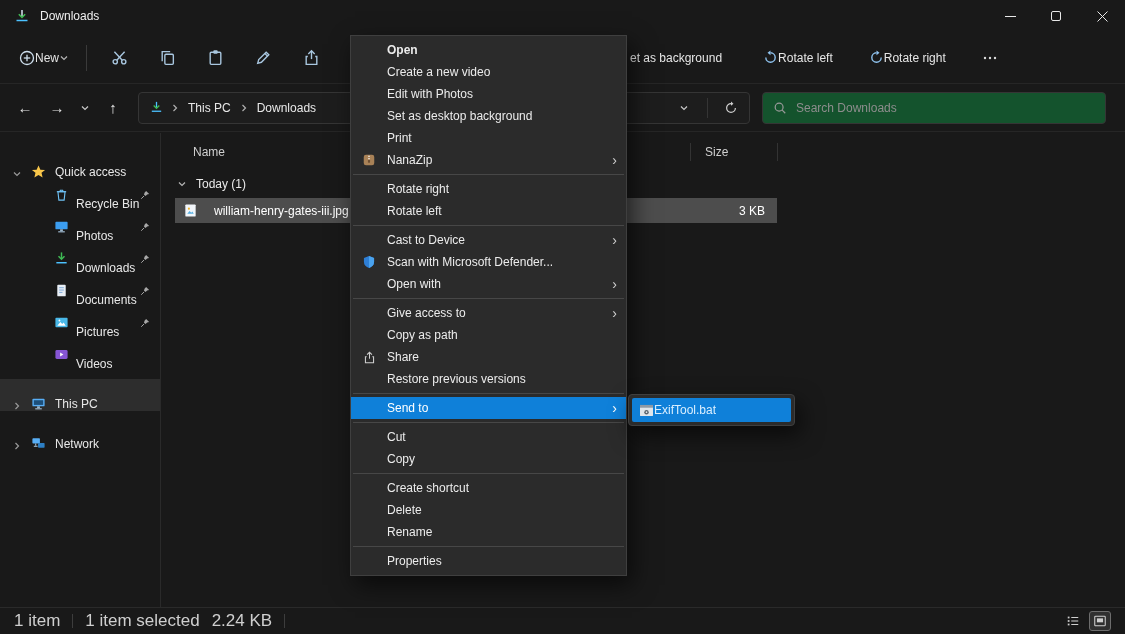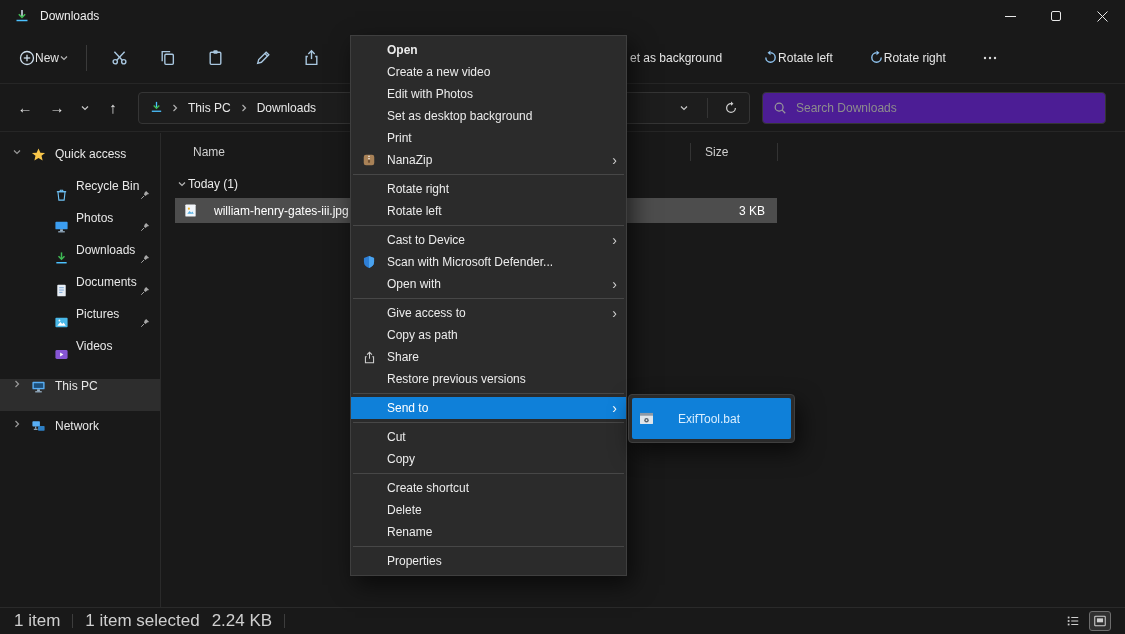--- a/index.html
+++ b/index.html
@@ -28,39 +28,39 @@
 
   
   .navbar { height: 48px; display: flex; align-items: center; padding: 0 10px; gap: 2px; border-bottom: 1px solid #262626; }
   .nav-btn { width: 30px; height: 30px; display: flex; align-items: center; justify-content: center; color: #e3e3e3; font-size: 15px; }
   .nav-btn.small { width: 22px; }
   .addressbar { width: 612px; height: 32px; margin-left: 8px; background: #1d1d1d; border: 1px solid #353535; border-radius: 4px; display: flex; align-items: center; padding: 0 4px 0 10px; gap: 7px; color: #e8e8e8; }
   .addr-spacer { flex: 1; }
   .addr-div { width: 1px; height: 20px; background: #353535; margin: 0 2px; }
   .addr-btn { width: 28px; height: 26px; display: flex; align-items: center; justify-content: center; }
   .crumb { padding: 2px 2px; }
-  .searchbox { margin-left: 10px; width: 344px; height: 32px; background: #4c1d95; border: 1px solid #353535; border-radius: 4px; display: flex; align-items: center; padding: 0 10px; gap: 9px; }
+  .searchbox { margin-left: 10px; width: 344px; height: 32px; background: #14532d; border: 1px solid #353535; border-radius: 4px; display: flex; align-items: center; padding: 0 10px; gap: 9px; }
   .searchbox input { background: transparent; border: none; outline: none; color: #c8c8c8; font-family: inherit; font-size: 12px; width: 100%; }
   .searchbox input::placeholder { color: #8d8d8d; }
 
   
   .main { position: absolute; top: 133px; bottom: 27px; left: 0; width: 100%; display: flex; }
   .sidebar { width: 161px; border-right: 1px solid #2a2a2a; padding-top: 14px; }
-  .sb-row { height: 32px; display: flex; align-items: flex-start; gap: 9px; padding-left: 12px; position: relative; color: #e8e8e8; }
+  .sb-row { height: 32px; display: flex; align-items: flex-end; gap: 9px; padding-left: 12px; position: relative; color: #e8e8e8; }
   .sb-child { padding-left: 52px; }
   .sb-row .pin { position: absolute; right: 9px; top: 10px; }
   .sb-row.selected { background: #2d2d2d; }
   .sb-group { margin-top: 8px; }
 
   .file-area { flex: 1; position: relative; padding-top: 6px; }
   .cols { position: relative; height: 26px; color: #d0d0d0; }
   .col-name { position: absolute; left: 32px; top: 6px; }
   .col-size { position: absolute; left: 544px; top: 6px; }
   .col-div { position: absolute; top: 4px; height: 18px; width: 1px; background: #333; }
-  .group-row { margin-top: 12px; display: flex; align-items: center; gap: 1px; padding-left: 16px; color: #eaeaea; }
+  .group-row { margin-top: 12px; display: flex; align-items: center; gap: 9px; padding-left: 16px; color: #eaeaea; }
   .file-row { margin-top: 7px; margin-left: 14px; width: 602px; height: 25px; background: #4d4d4d; display: flex; align-items: center; gap: 16px; padding-left: 8px; position: relative; color: #fff; }
   .file-size { position: absolute; right: 12px; }
 
   
   .statusbar { position: absolute; left: 0; right: 0; bottom: 0; height: 27px; border-top: 1px solid #2a2a2a; display: flex; align-items: center; padding: 0 14px; gap: 12px; color: #cfcfcf; font-size: 17px; background:#191919; }
   .st-div { width: 1px; height: 14px; background: #3d3d3d; }
   .st-right { margin-left: auto; display: flex; gap: 5px; align-items: center; }
   .view-btn { width: 22px; height: 20px; display: flex; align-items: center; justify-content: center; border-radius: 3px; }
   .view-btn.active { border: 1px solid #6d6d6d; background: #303030; }
 
@@ -69,21 +69,21 @@
   .mi { position: relative; height: 22px; display: flex; align-items: center; padding-left: 36px; padding-right: 26px; color: #ececec; }
   .mi .g { position: absolute; left: 10px; top: 3px; width: 16px; height: 16px; display: flex; align-items: center; justify-content: center; }
   .mi .arr { position: absolute; right: 9px; top: 2px; font-size: 14px; line-height: 18px; color: #cfcfcf; }
   .mi.bold { font-weight: 700; }
   .mi.hl { background: var(--accent, #0f80d9); color: #fff; }
   .mi.hl .arr { color: #fff; }
   .msep { height: 1px; background: #474747; margin: 3px 2px; }
 
   
   .submenu { position: absolute; left: 628px; top: 394px; width: 167px; background: #2b2b2b; border: 1px solid #3f3f3f; border-radius: 4px; box-shadow: 5px 9px 22px rgba(0,0,0,.6); padding: 3px; z-index: 21; }
-  .smi { height: 41px; display: flex; align-items: center; gap: 24px; padding: 4px 7px; background: var(--accent, #0f80d9); border-radius: 2px; color: #d9eeff; }
+  .smi { height: 24px; display: flex; align-items: center; gap: 0; padding: 4px 7px; background: var(--accent, #0f80d9); border-radius: 2px; color: #d9eeff; }
 </style>
 </head>
 <body>
 
 <div class="window">
 
   <div class="titlebar">
     <span>
       <svg width="16" height="16" viewBox="0 0 16 16">
           <path d="M8 2v7" stroke="#d9e6f2" stroke-width="1.5" fill="none"></path>

